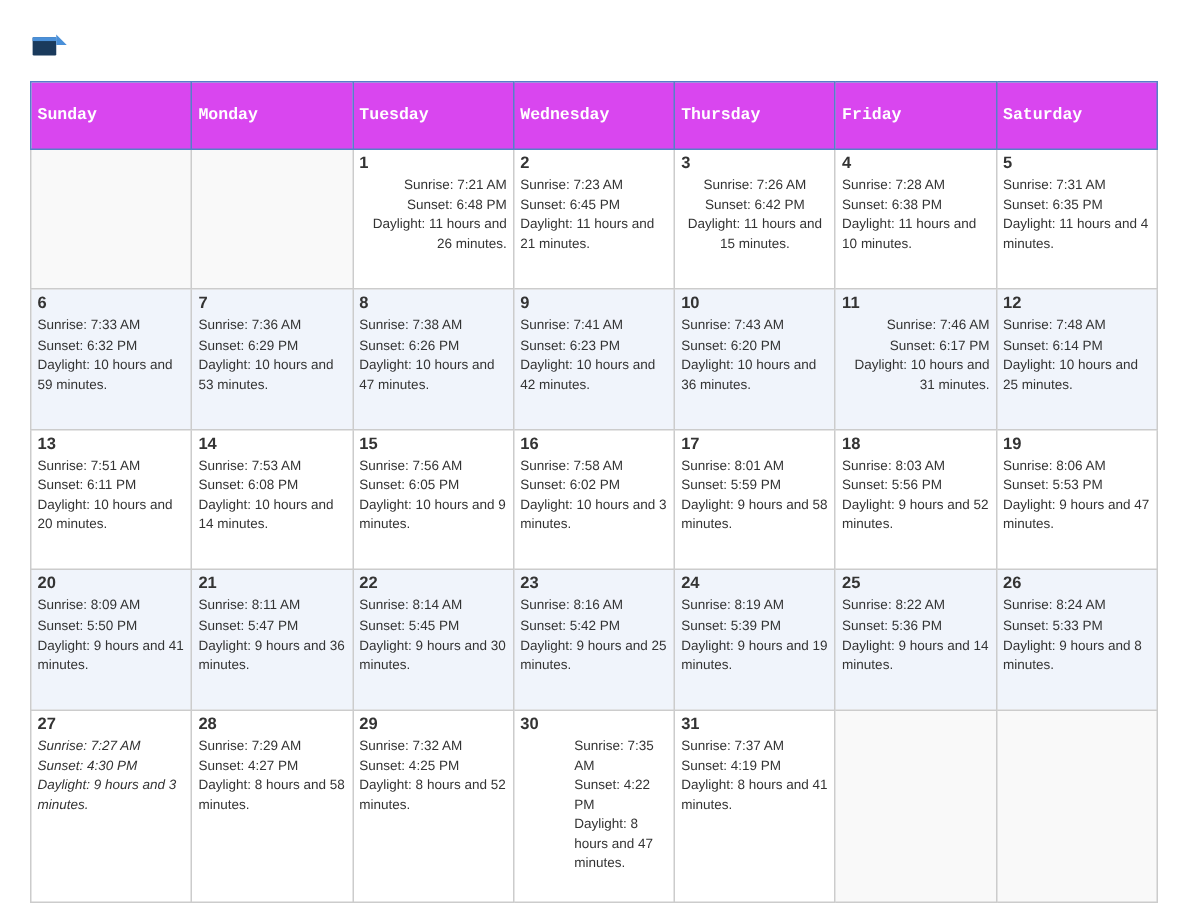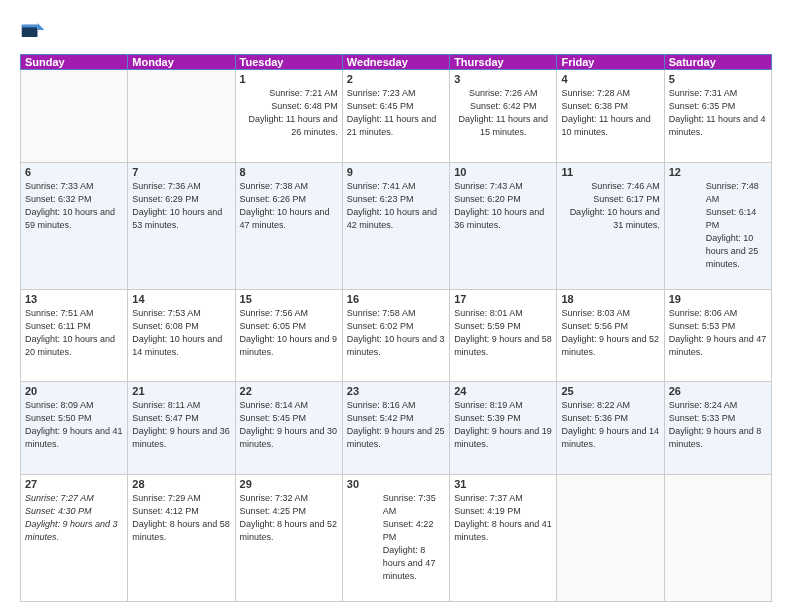--- a/index.html
+++ b/index.html
@@ -54,27 +54,28 @@
       color: #444;
     }
     .calendar {
       flex: 1;
       border: 1px solid #ccc;
       border-collapse: collapse;
       width: 100%;
       table-layout: fixed;
     }
     .calendar th {
-      background-color: #a21caf;
+      background-color: #d946ef;
       color: #fff;
       font-size: 11px;
       font-weight: bold;
-      padding: 1px 4px;
+      padding: 16px 4px;
       text-align: left;
       border: 1px solid #5580c8;
+      font-family: Liberation Mono, monospace;
     }
     .calendar td {
       border: 1px solid #ccc;
       vertical-align: top;
       padding: 3px 4px;
       font-size: 9.5px;
       color: #333;
       height: 82px;
     }
     .calendar td.empty {
@@ -196,21 +197,21 @@
 Daylight: 10 hours and 36 minutes.</div>
           </td>
           <td>
             <span class="day-number">11</span>
             <div class="day-detail" style="white-space: pre-line; text-align: right;">Sunrise: 7:46 AM
 Sunset: 6:17 PM
 Daylight: 10 hours and 31 minutes.</div>
           </td>
           <td>
             <span class="day-number">12</span>
-            <div class="day-detail" style="white-space: pre-line; margin-left: 37px;">Sunrise: 7:48 AM
+            <div class="day-detail" style="white-space: pre-line;">Sunrise: 7:48 AM
 Sunset: 6:14 PM
 Daylight: 10 hours and 25 minutes.</div>
           </td>
         </tr>
         <tr>
           <td>
             <span class="day-number">13</span>
             <div class="day-detail" style="white-space: pre-line;">Sunrise: 7:51 AM
 Sunset: 6:11 PM
 Daylight: 10 hours and 20 minutes.</div>
@@ -299,21 +300,21 @@
         <tr>
           <td>
             <span class="day-number">27</span>
             <div class="day-detail" style="white-space: pre-line; font-style: italic;">Sunrise: 7:27 AM
 Sunset: 4:30 PM
 Daylight: 9 hours and 3 minutes.</div>
           </td>
           <td>
             <span class="day-number">28</span>
             <div class="day-detail" style="white-space: pre-line;">Sunrise: 7:29 AM
-Sunset: 4:12 PM
+Sunset: 4:27 PM
 Daylight: 8 hours and 58 minutes.</div>
           </td>
           <td>
             <span class="day-number">29</span>
             <div class="day-detail" style="white-space: pre-line;">Sunrise: 7:32 AM
 Sunset: 4:25 PM
 Daylight: 8 hours and 52 minutes.</div>
           </td>
           <td>
             <span class="day-number">30</span>

